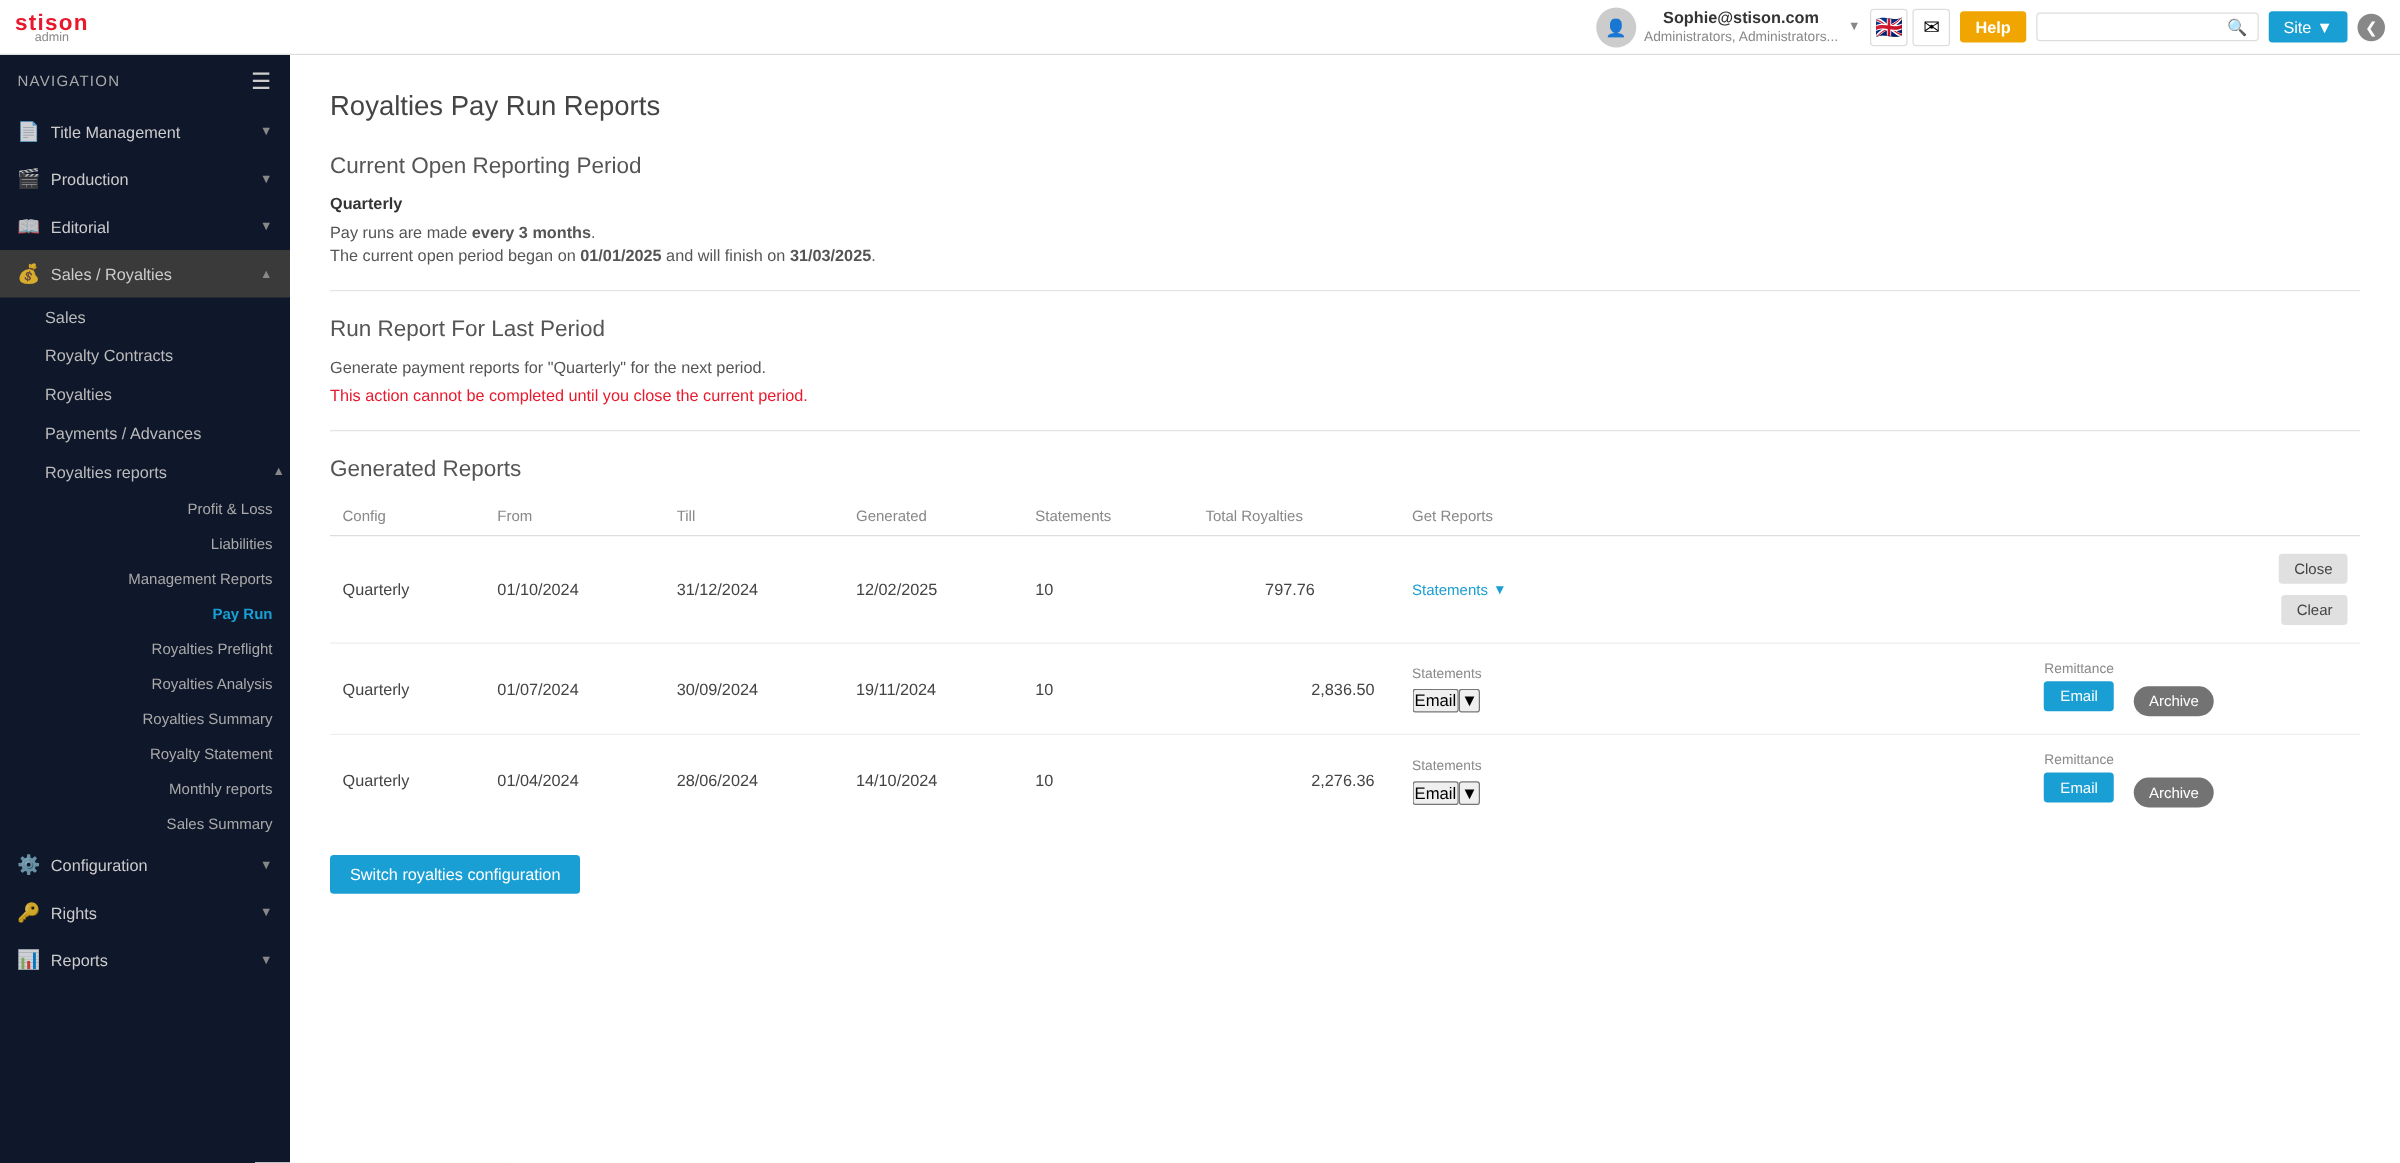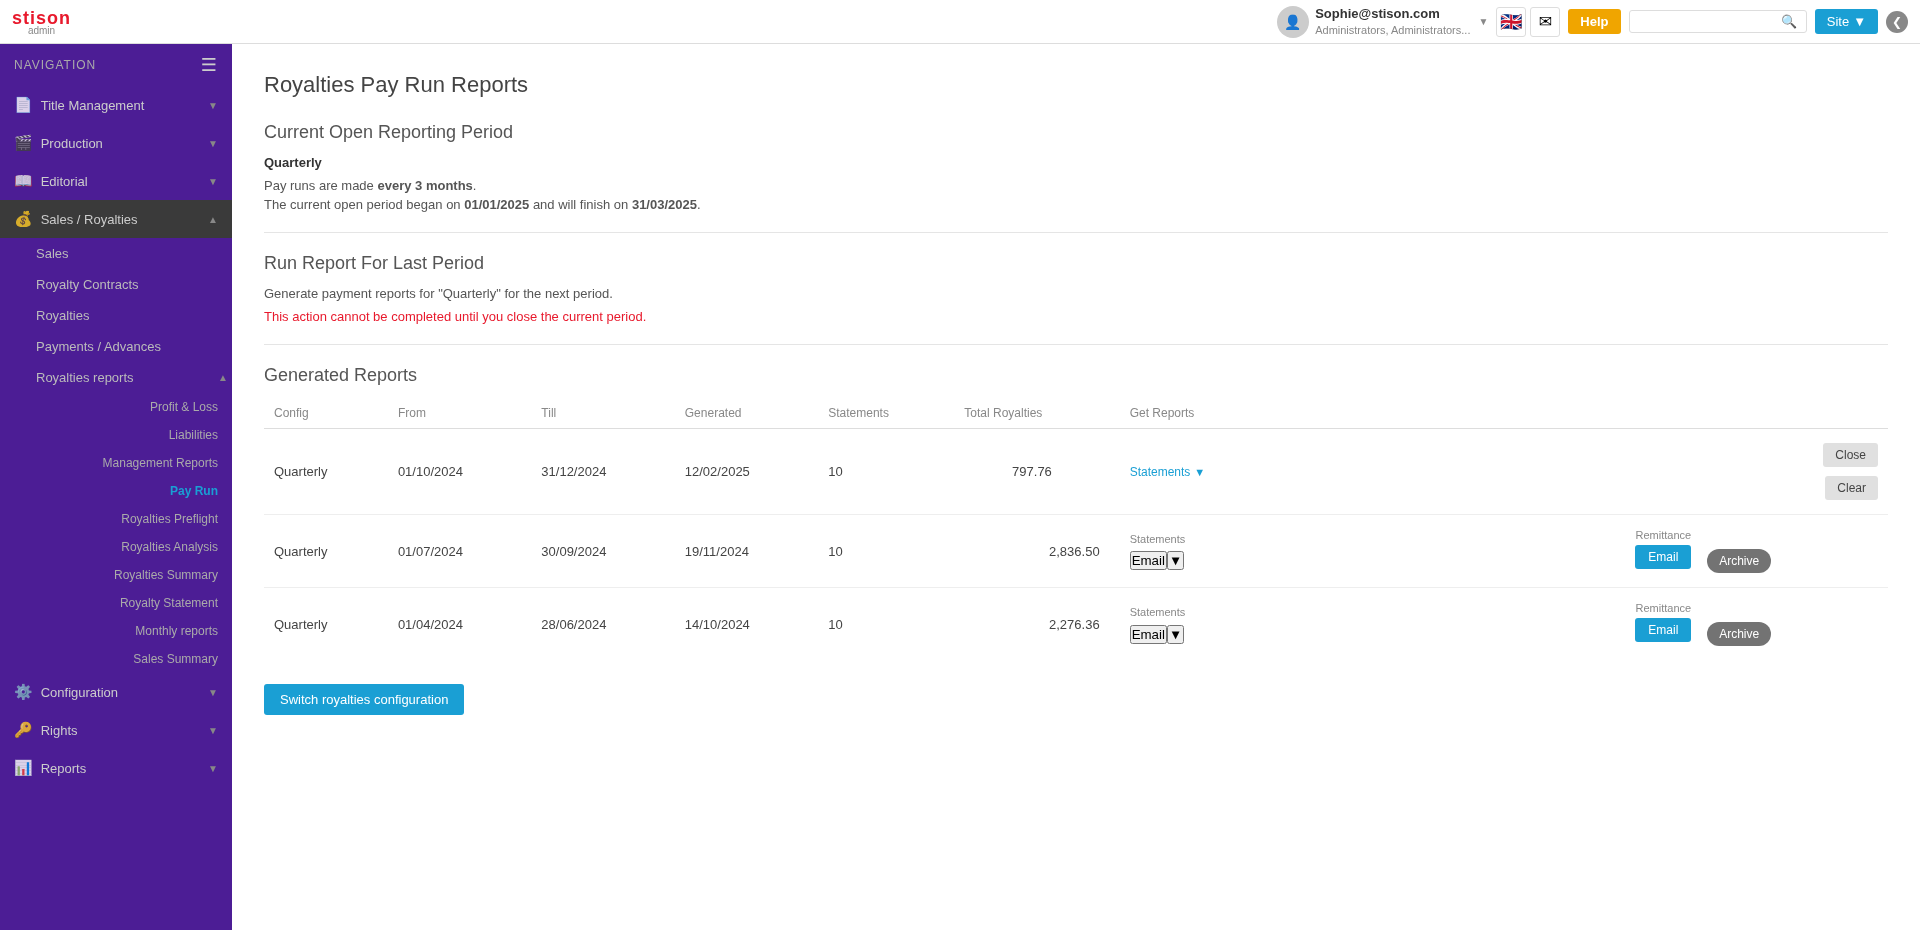--- a/index.html
+++ b/index.html
@@ -15,38 +15,38 @@
       padding: 0 12px;
       z-index: 100;
       flex-shrink: 0;
     }
     .top-bar .logo { display: flex; align-items: center; }
     .logo-text { color: #e8192c; font-size: 18px; font-weight: bold; letter-spacing: 1px; }
     .logo-sub { color: #888; font-size: 10px; display: block; text-align: center; margin-top: -4px; }
     .top-bar-right { display: flex; align-items: center; gap: 8px; margin-left: auto; }
     .user-info { display: flex; align-items: center; gap: 6px; cursor: pointer; }
     .avatar { width: 32px; height: 32px; border-radius: 50%; background: #ccc; display: flex; align-items: center; justify-content: center; color: #fff; font-size: 14px; }
-    .user-details { line-height: 1.3; }
+    .user-details { line-height: 1.3; text-align: center; }
     .user-name { font-size: 13px; color: #333; font-weight: bold; }
     .user-role { font-size: 11px; color: #888; }
     .top-bar-icons { display: flex; align-items: center; gap: 4px; }
     .icon-btn { width: 30px; height: 30px; border: 1px solid #ddd; border-radius: 3px; display: flex; align-items: center; justify-content: center; cursor: pointer; background: #fff; font-size: 16px; }
     .help-btn { background: #f0a500; color: #fff; border: none; border-radius: 3px; padding: 5px 12px; cursor: pointer; font-size: 13px; font-weight: bold; }
     .search-bar { display: flex; align-items: center; border: 1px solid #ddd; border-radius: 3px; background: #fff; padding: 3px 8px; gap: 4px; }
     .search-bar input { border: none; outline: none; font-size: 13px; width: 140px; }
     .site-btn { background: #1a9fd4; color: #fff; border: none; border-radius: 3px; padding: 5px 12px; cursor: pointer; font-size: 13px; display: flex; align-items: center; gap: 4px; }
     .chevron-btn { width: 22px; height: 22px; background: #888; border-radius: 50%; display: flex; align-items: center; justify-content: center; cursor: pointer; color: #fff; font-size: 12px; }
 
     
     .layout { display: flex; flex: 1; overflow: hidden; }
 
     
     .sidebar {
       width: 232px;
-      background: #4c1d95;
+      background: #0f172a;
       color: #ccc;
       overflow-y: auto;
       flex-shrink: 0;
       display: flex;
       flex-direction: column;
     }
     .sidebar-nav-header {
       display: flex;
       align-items: center;
       justify-content: space-between;

